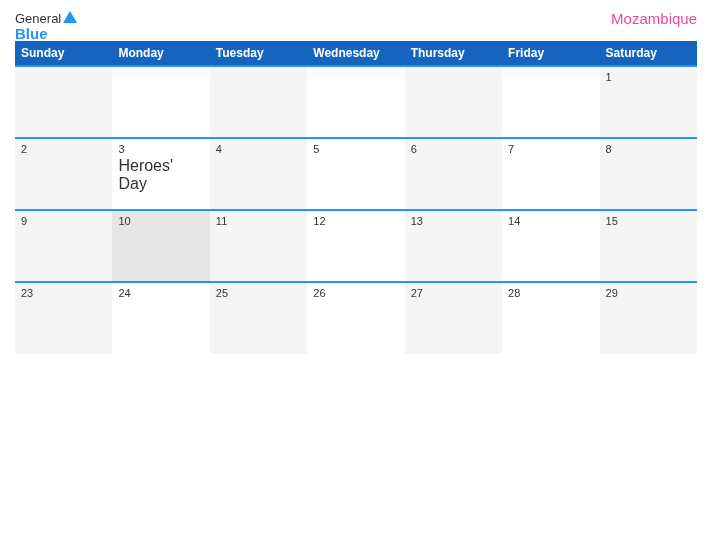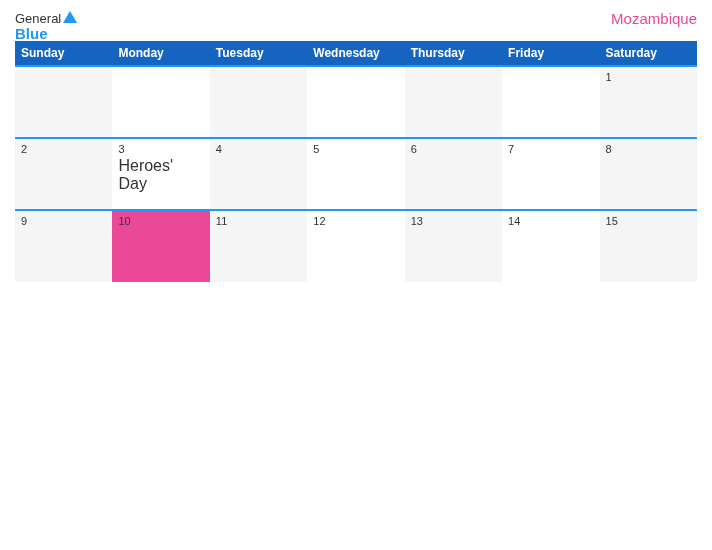--- a/index.html
+++ b/index.html
@@ -168,34 +168,57 @@
             <span class="day-num">7</span>
           </td>
           <td style="background: rgb(245, 245, 245);">
             <span class="day-num">8</span>
           </td>
         </tr>
         <tr>
           <td style="background: rgb(245, 245, 245);">
             <span class="day-num">9</span>
           </td>
-          <td style="background: #ec4899; margin-left: 20px;">
+          <td style="background: #e5e5e5; margin-left: 20px;">
             <span class="day-num">10</span>
           </td>
           <td style="background: rgb(245, 245, 245);">
             <span class="day-num">11</span>
           </td>
           <td style="background: rgb(255, 255, 255); margin-left: 20px;">
             <span class="day-num">12</span>
           </td>
           <td style="background: rgb(245, 245, 245);">
             <span class="day-num">13</span>
           </td>
           <td style="background: rgb(255, 255, 255);">
             <span class="day-num">14</span>
           </td>
           <td style="background: rgb(245, 245, 245);">
             <span class="day-num">15</span>
+          </td>
+        </tr>
+        <tr>
+          <td style="background: rgb(245, 245, 245);">
+            <span class="day-num">23</span>
+          </td>
+          <td style="background: rgb(255, 255, 255);">
+            <span class="day-num">24</span>
+          </td>
+          <td style="background: rgb(245, 245, 245);">
+            <span class="day-num">25</span>
+          </td>
+          <td style="background: rgb(255, 255, 255);">
+            <span class="day-num">26</span>
+          </td>
+          <td style="background: rgb(245, 245, 245);">
+            <span class="day-num">27</span>
+          </td>
+          <td style="background: rgb(255, 255, 255);">
+            <span class="day-num">28</span>
+          </td>
+          <td style="background: rgb(245, 245, 245);">
+            <span class="day-num">29</span>
           </td>
         </tr>
       </tbody>
   </table>
 </div>
 
 </body></html>

